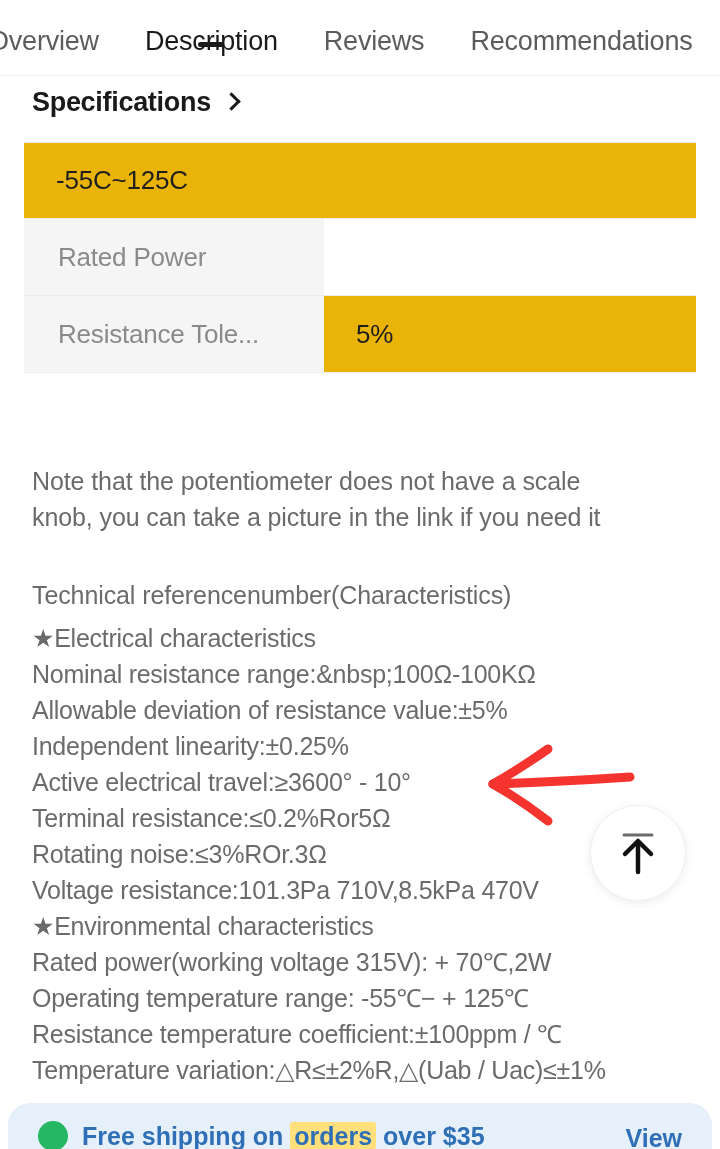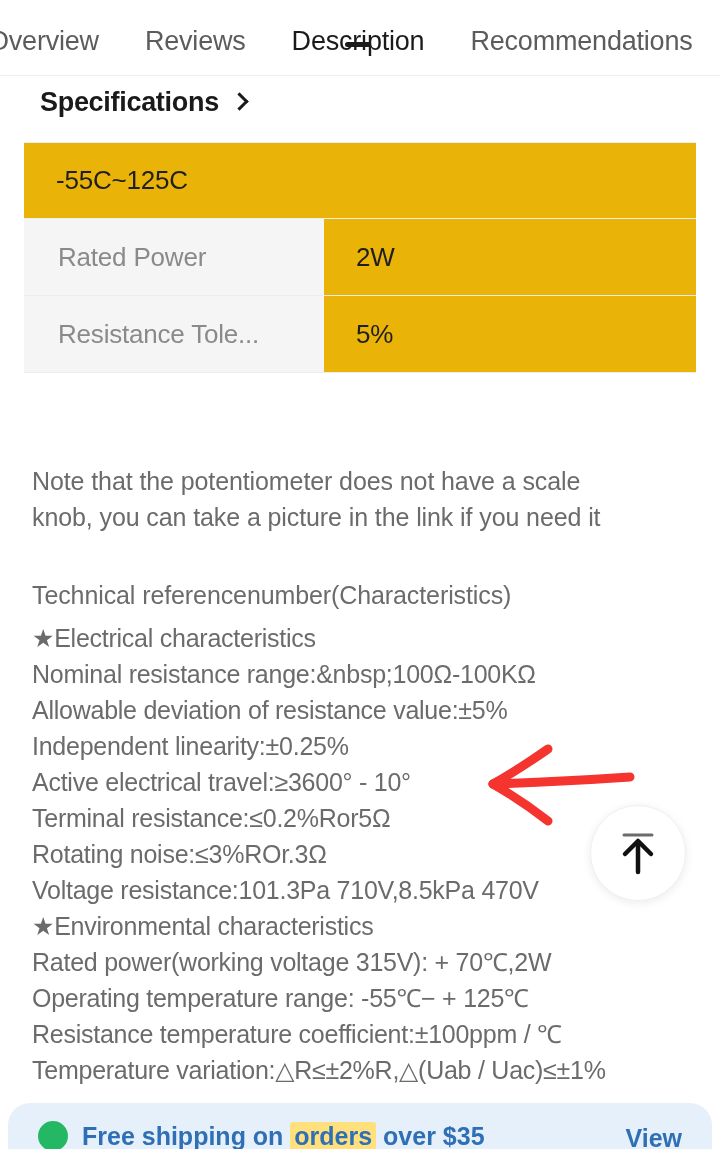--- a/index.html
+++ b/index.html
@@ -62,21 +62,21 @@
     width: 26px;
     height: 5px;
     border-radius: 3px;
     background: #1a1a1a;
   }
 
   
   .spec-header {
     position: absolute;
     top: 84px;
-    left: 40px;
+    left: 32px;
     display: flex;
     align-items: center;
     gap: 14px;
   }
   .spec-title {
     font-size: 27px;
     line-height: 36px;
     font-weight: 700;
     color: #1a1a1a;
     letter-spacing: -0.3px;
@@ -248,45 +248,44 @@
 </head>
 <body>
 
 <div id="app">
 
   <div class="tabbar">
     <div class="tabstrip">
       <div class="tab">
         <span>Overview</span>
       </div>
-      <div class="tab">
-        <span>Reviews</span>
-      </div>
       <div class="tab active">
         <span>Description</span>
         <span class="tab-underline"></span>
       </div>
       <div class="tab">
+        <span>Reviews</span>
+      </div>
+      <div class="tab">
         <span>Recommendations</span>
       </div>
     </div>
   </div>
 
   <div class="spec-header">
     <span class="spec-title">Specifications</span>
     <span class="chevron-right"></span>
   </div>
 
   <div class="spec-table">
     <div class="spec-row">
       <div class="spec-value">-55C~125C</div>
     </div>
     <div class="spec-row">
       <div class="spec-label">Rated Power</div>
-      <div class="spec-value">2W</div>
     </div>
     <div class="spec-row">
       <div class="spec-label">Resistance Tole...</div>
       <div class="spec-value">5%</div>
     </div>
   </div>
 
   <div class="note-block">
     <div>Note that the potentiometer does not have a scale</div>
     <div>knob, you can take a picture in the link if you need it</div>

